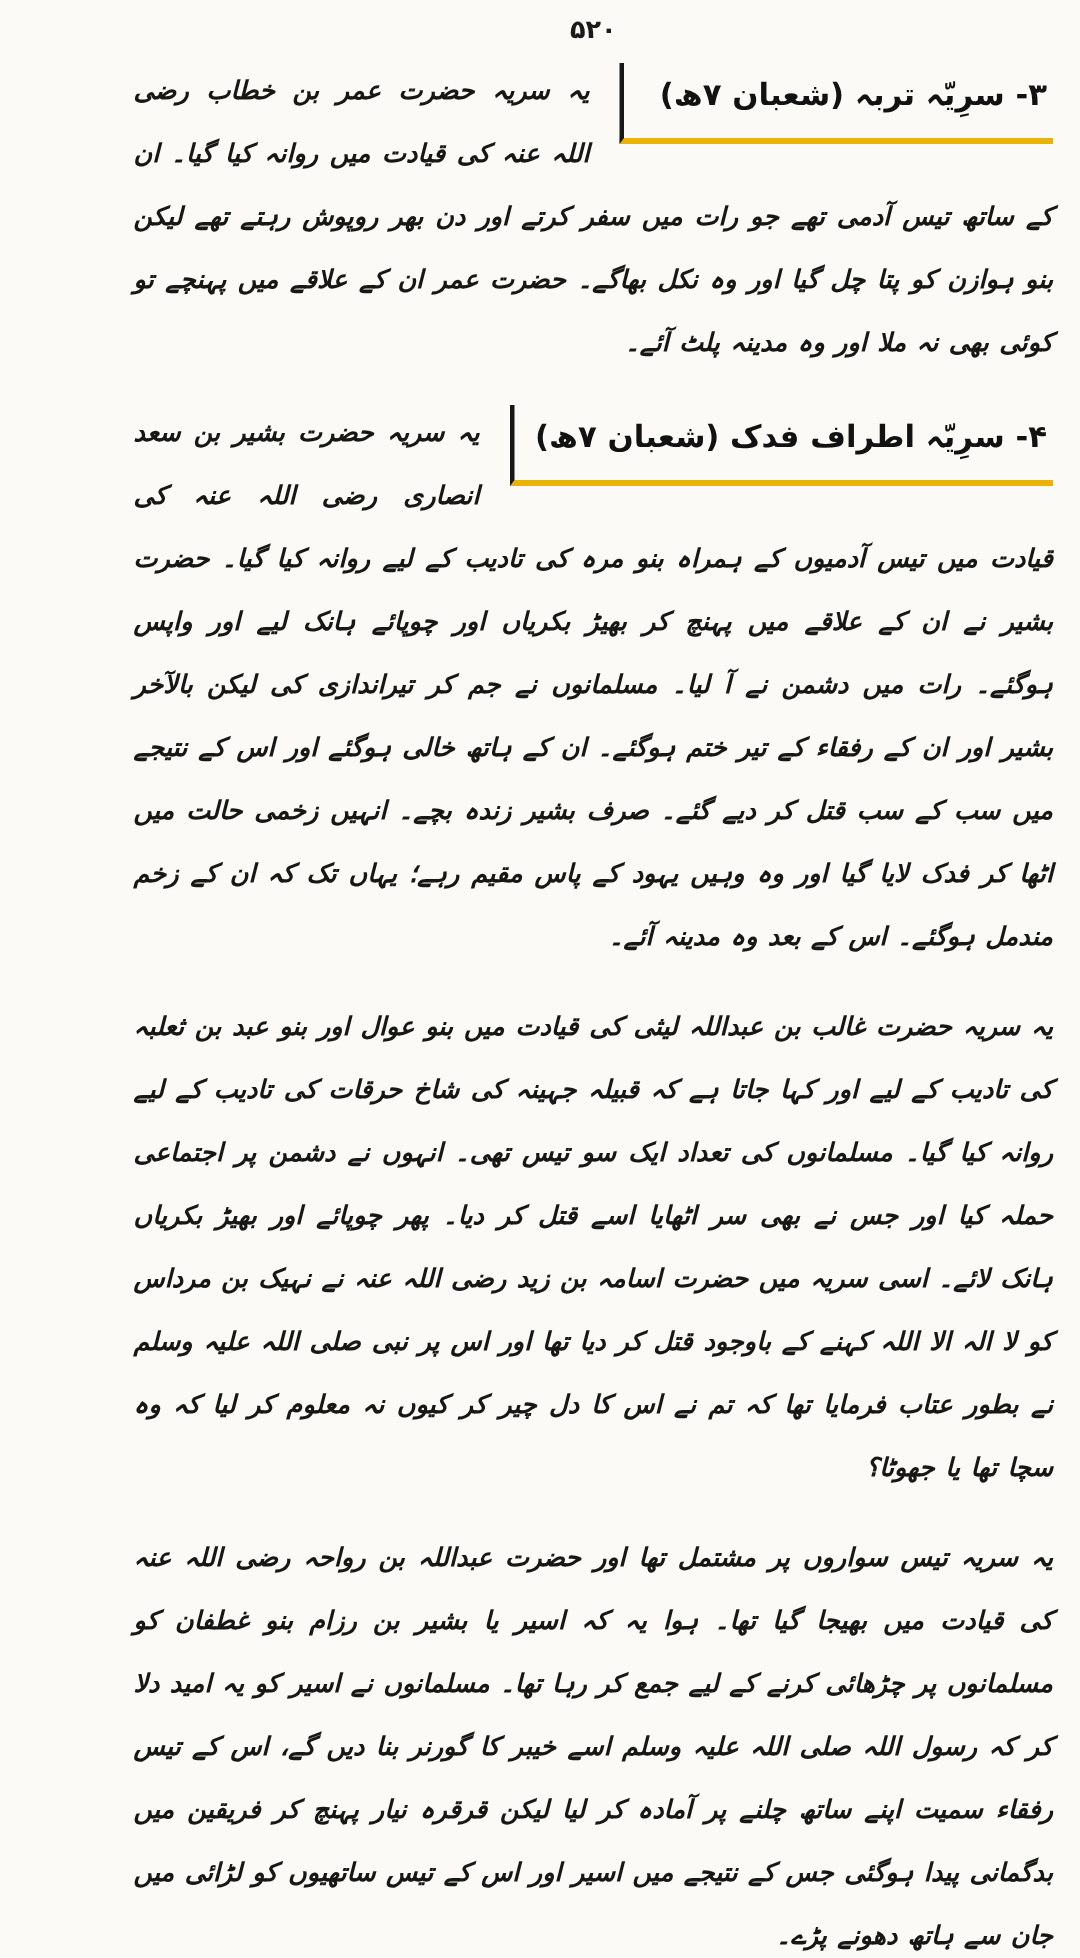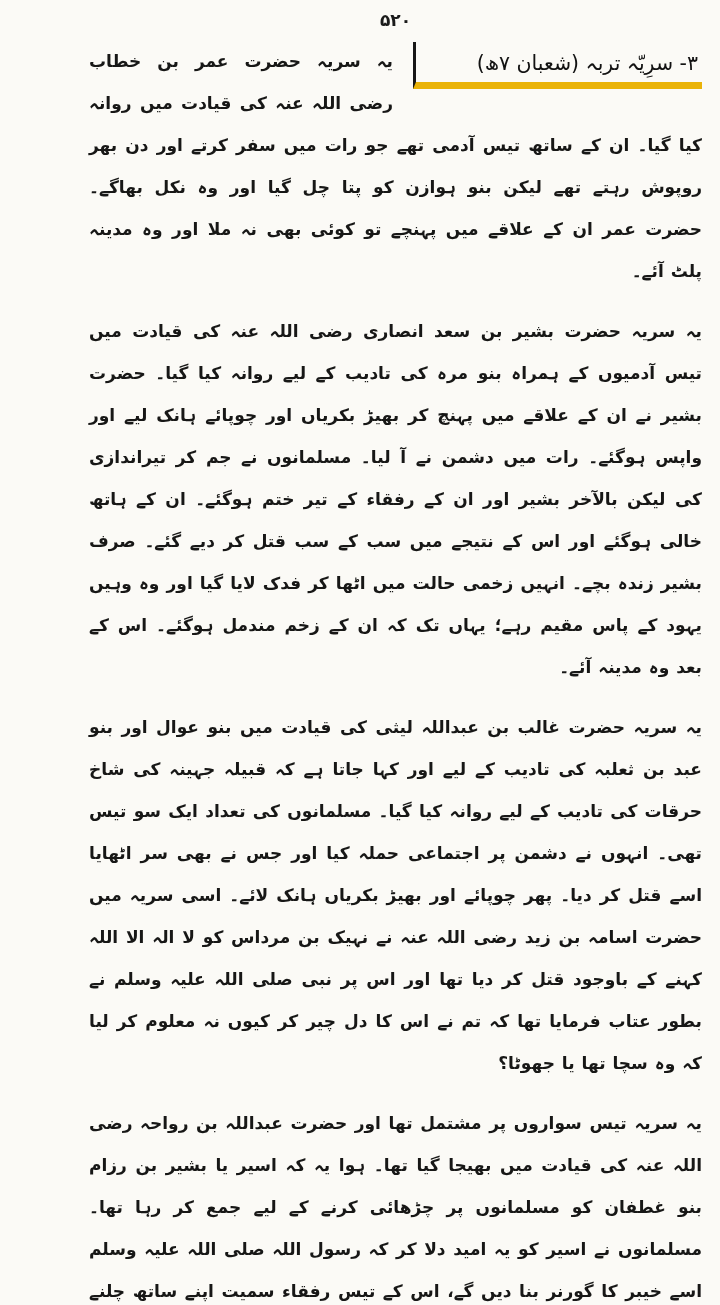--- a/index.html
+++ b/index.html
@@ -13,51 +13,55 @@
   .pageno {
     text-align: center; font-size: 17px; font-weight: 700;
     letter-spacing: 3px; padding: 4px 0 10px 0; color: #1a1a1a;
   }
   .entry { clear: both; direction: rtl; overflow: visible; }
   .entry + .entry { margin-top: 18px; }
   .entry-head {
     float: right;
     min-width: 268px;
     border-left: 3px solid #171717;
-    border-bottom: 7px solid #eab308;
-    padding: 8px 4px 4px 14px;
+    border-bottom: 4px solid #eab308;
+    padding: 8px 4px 14px 14px;
     margin: 2px 0 8px 20px;
-    font-size: 20.5px; font-weight: 400;
+    font-size: 20.5px; font-weight: 700;
     white-space: nowrap; line-height: 1.35;
     color: #121212;
   }
   .entry-body {
     margin: 0;
     font-size: 17px; font-weight: 600;
     line-height: 42px;
     text-align: justify; text-align-last: right;
     color: #171716;
     word-spacing: 1px;
+    font-style: italic;
   }
 </style>
 </head>
 <body>
 
 <div class="page">
 
   <div class="pageno">۵۲۰</div>
 
   <section class="entry">
     <div class="entry-head">
       <span>۳- سرِیّہ تربہ (شعبان ۷ھ)</span>
     </div>
     <p class="entry-body">یہ سریہ حضرت عمر بن خطاب رضی اللہ عنہ کی قیادت میں روانہ کیا گیا۔ ان کے ساتھ تیس آدمی تھے جو رات میں سفر کرتے اور دن بھر روپوش رہتے تھے لیکن بنو ہوازن کو پتا چل گیا اور وہ نکل بھاگے۔ حضرت عمر ان کے علاقے میں پہنچے تو کوئی بھی نہ ملا اور وہ مدینہ پلٹ آئے۔</p>
   </section>
 
   <section class="entry">
+    <div class="entry-head">
+      <span>۴- سرِیّہ اطراف فدک (شعبان ۷ھ)</span>
+    </div>
     <p class="entry-body">یہ سریہ حضرت بشیر بن سعد انصاری رضی اللہ عنہ کی قیادت میں تیس آدمیوں کے ہمراہ بنو مرہ کی تادیب کے لیے روانہ کیا گیا۔ حضرت بشیر نے ان کے علاقے میں پہنچ کر بھیڑ بکریاں اور چوپائے ہانک لیے اور واپس ہوگئے۔ رات میں دشمن نے آ لیا۔ مسلمانوں نے جم کر تیراندازی کی لیکن بالآخر بشیر اور ان کے رفقاء کے تیر ختم ہوگئے۔ ان کے ہاتھ خالی ہوگئے اور اس کے نتیجے میں سب کے سب قتل کر دیے گئے۔ صرف بشیر زندہ بچے۔ انہیں زخمی حالت میں اٹھا کر فدک لایا گیا اور وہ وہیں یہود کے پاس مقیم رہے؛ یہاں تک کہ ان کے زخم مندمل ہوگئے۔ اس کے بعد وہ مدینہ آئے۔</p>
   </section>
 
   <section class="entry">
     <p class="entry-body">یہ سریہ حضرت غالب بن عبداللہ لیثی کی قیادت میں بنو عوال اور بنو عبد بن ثعلبہ کی تادیب کے لیے اور کہا جاتا ہے کہ قبیلہ جہینہ کی شاخ حرقات کی تادیب کے لیے روانہ کیا گیا۔ مسلمانوں کی تعداد ایک سو تیس تھی۔ انہوں نے دشمن پر اجتماعی حملہ کیا اور جس نے بھی سر اٹھایا اسے قتل کر دیا۔ پھر چوپائے اور بھیڑ بکریاں ہانک لائے۔ اسی سریہ میں حضرت اسامہ بن زید رضی اللہ عنہ نے نہیک بن مرداس کو لا الہ الا اللہ کہنے کے باوجود قتل کر دیا تھا اور اس پر نبی صلی اللہ علیہ وسلم نے بطور عتاب فرمایا تھا کہ تم نے اس کا دل چیر کر کیوں نہ معلوم کر لیا کہ وہ سچا تھا یا جھوٹا؟</p>
   </section>
 
   <section class="entry">
     <p class="entry-body">یہ سریہ تیس سواروں پر مشتمل تھا اور حضرت عبداللہ بن رواحہ رضی اللہ عنہ کی قیادت میں بھیجا گیا تھا۔ ہوا یہ کہ اسیر یا بشیر بن رزام بنو غطفان کو مسلمانوں پر چڑھائی کرنے کے لیے جمع کر رہا تھا۔ مسلمانوں نے اسیر کو یہ امید دلا کر کہ رسول اللہ صلی اللہ علیہ وسلم اسے خیبر کا گورنر بنا دیں گے، اس کے تیس رفقاء سمیت اپنے ساتھ چلنے پر آمادہ کر لیا لیکن قرقرہ نیار پہنچ کر فریقین میں بدگمانی پیدا ہوگئی جس کے نتیجے میں اسیر اور اس کے تیس ساتھیوں کو لڑائی میں جان سے ہاتھ دھونے پڑے۔</p>
   </section>

